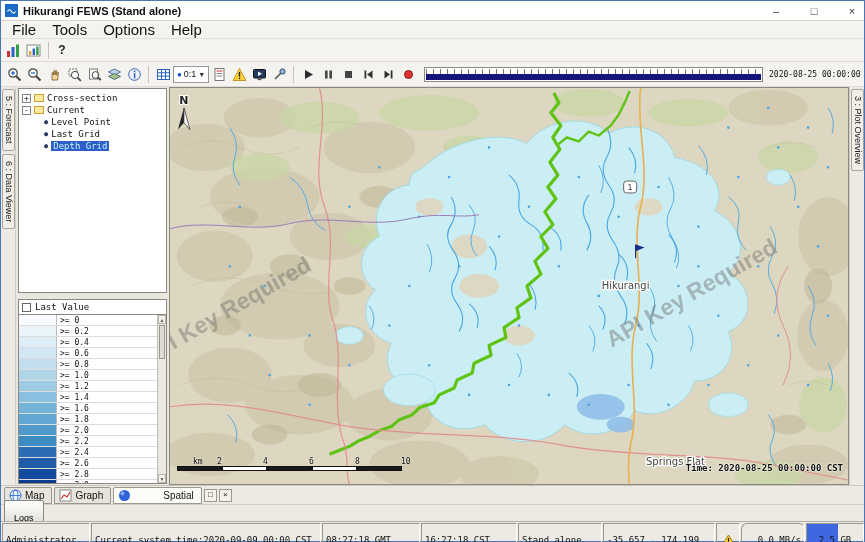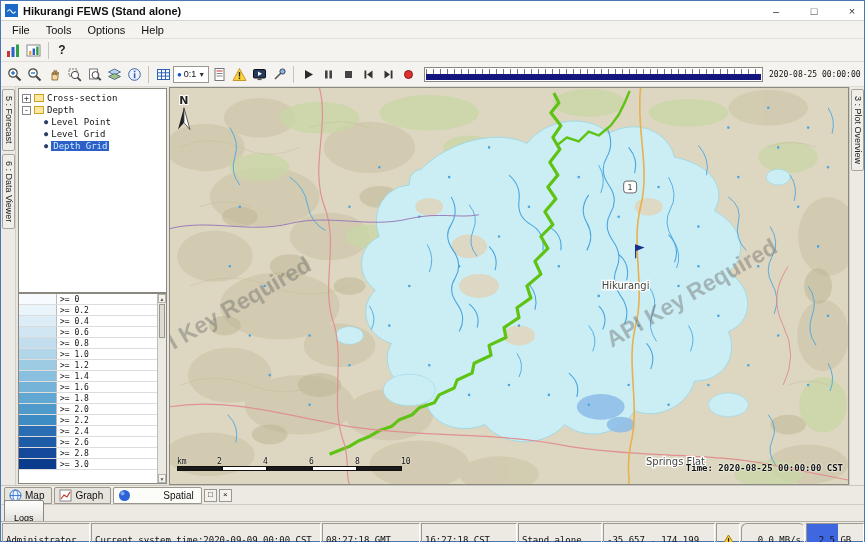--- a/index.html
+++ b/index.html
@@ -9,21 +9,21 @@
 
   
   .titlebar { height:20px; background:#fff; display:flex; align-items:center; padding:0 6px 0 4px; border-bottom:1px solid #d8d6d0; }
   .appicon { width:13px; height:13px; margin-right:5px; display:inline-flex; }
   .title { font-size:11px; font-weight:bold; color:#111; }
   .wbtns { margin-left:auto; display:flex; gap:26px; font-size:11px; color:#333; }
   .wbtn { cursor:default; width:12px; text-align:center; }
 
   
   .menubar { height:18px; background:#f4f3f0; display:flex; align-items:center; padding-left:3px; border-bottom:1px solid #e2e0da; }
-  .menuitem { padding:1px 8px; font-size:11px; }
+  .menuitem { padding:1px 8px; font-size:15px; }
 
   
   .toolbar { background:#f4f3f0; display:flex; align-items:center; padding:0 3px; border-bottom:1px solid #dedcd5; }
   .tb1 { height:23px; }
   .tb2 { height:25px; }
   .tbtn { width:20px; height:20px; border:none; background:transparent; display:inline-flex; align-items:center; justify-content:center; padding:0; }
   .sep { width:1px; height:17px; background:#c6c4ba; margin:0 4px; }
   .helpbtn { font-weight:bold; font-size:12px; color:#222; width:18px; }
   .dd { display:inline-flex; align-items:center; gap:2px; border:1px solid #9a9890; background:#fff; height:17px; padding:0 3px; font-size:9px; }
   .bluedot { color:#1550c8; font-style:normal; font-size:8px; }
@@ -64,21 +64,21 @@
   
   .map { flex:1; position:relative; border:1px solid #8a887f; overflow:hidden; background:#ddd7c1; }
   .map svg.base { position:absolute; inset:0; width:100%; height:100%; display:block; }
   .wm { position:absolute; font:bold 23px "Liberation Sans", sans-serif; color:rgba(105,105,105,.42); transform:rotate(-30deg); transform-origin:left center; white-space:nowrap; pointer-events:none; }
   .wm1 { left:-28px; top:258px; }
   .wm2 { left:438px; top:240px; }
   .maptime { position:absolute; right:5px; bottom:11px; font:bold 9px "DejaVu Sans Mono", monospace; color:#101010; text-shadow:0 0 2px #fff,0 0 2px #fff; }
   .scalebar { position:absolute; left:7px; bottom:13px; width:242px; }
   .sb-nums { position:relative; height:9px; font:8px "DejaVu Sans Mono", monospace; color:#111; text-shadow:0 0 2px #fff; }
   .sb-nums span { position:absolute; top:0; }
-  .sb-km { left:0; } .n2{left:40px;} .n4{left:86px;} .n6{left:132px;} .n8{left:178px;} .n10{left:224px;}
+  .sb-km { left:16px; } .n2{left:40px;} .n4{left:86px;} .n6{left:132px;} .n8{left:178px;} .n10{left:224px;}
   .sb-bar { display:flex; height:5px; }
   .sb-seg { width:45px; height:5px; border:1px solid #111; }
   .sb-seg.b { background:#1a1a1a; } .sb-seg.w { background:#fff; }
 
   
   .tabbar { height:19px; background:#eceae3; border-top:1px solid #c9c7bf; display:flex; align-items:flex-end; padding:0 0 0 3px; gap:2px; }
   .btab { display:inline-flex; align-items:center; gap:3px; padding:1px 7px 1px 4px; height:17px; border:1px solid #9a978c; border-radius:2px 2px 0 0; background:#e6e4dc; font-size:10px; }
   .btab.active { background:#fcfcf9;gap:32px; }
   .pbtn { width:13px; height:13px; margin-bottom:2px; border:1px solid #9a978c; background:#f2f1ec; font-size:8px; line-height:10px; text-align:center; }
   .logsrow { height:17px; background:#eceae3; border-top:1px solid #cfcdc5; display:flex; align-items:center; padding-left:3px; }
@@ -281,36 +281,40 @@
     <div class="leftpanel">
       <div class="tree">
         <div class="trow">
           <span class="expbox">+</span>
           <span class="nfolder"></span>
           <span class="tlabel">Cross-section</span>
         </div>
         <div class="trow">
           <span class="expbox">-</span>
           <span class="nfolder"></span>
-          <span class="tlabel">Depth</span>
+          <span class="tlabel">Current</span>
         </div>
         <div class="trow child">
           <span class="bullet">●</span>
           <span class="tlabel">Level Point</span>
         </div>
         <div class="trow child">
           <span class="bullet">●</span>
-          <span class="tlabel">Level Grid</span>
+          <span class="tlabel">Last Grid</span>
         </div>
         <div class="trow child">
           <span class="bullet">●</span>
           <span class="tlabel sel">Depth Grid</span>
         </div>
       </div>
 
+      <div class="lastvalue">
+        <span class="cb"></span>
+        <span>Last Value</span>
+      </div>
 
       <div class="legendtable">
         <div class="lg-rows">
           <div class="lg-row">
               <span class="lg-swatch" style="background: rgb(247, 251, 255);"></span>
               <span class="lg-label">&gt;= 0</span>
             </div>
           <div class="lg-row">
               <span class="lg-swatch" style="background: rgb(234, 244, 251);"></span>
               <span class="lg-label">&gt;= 0.2</span>

